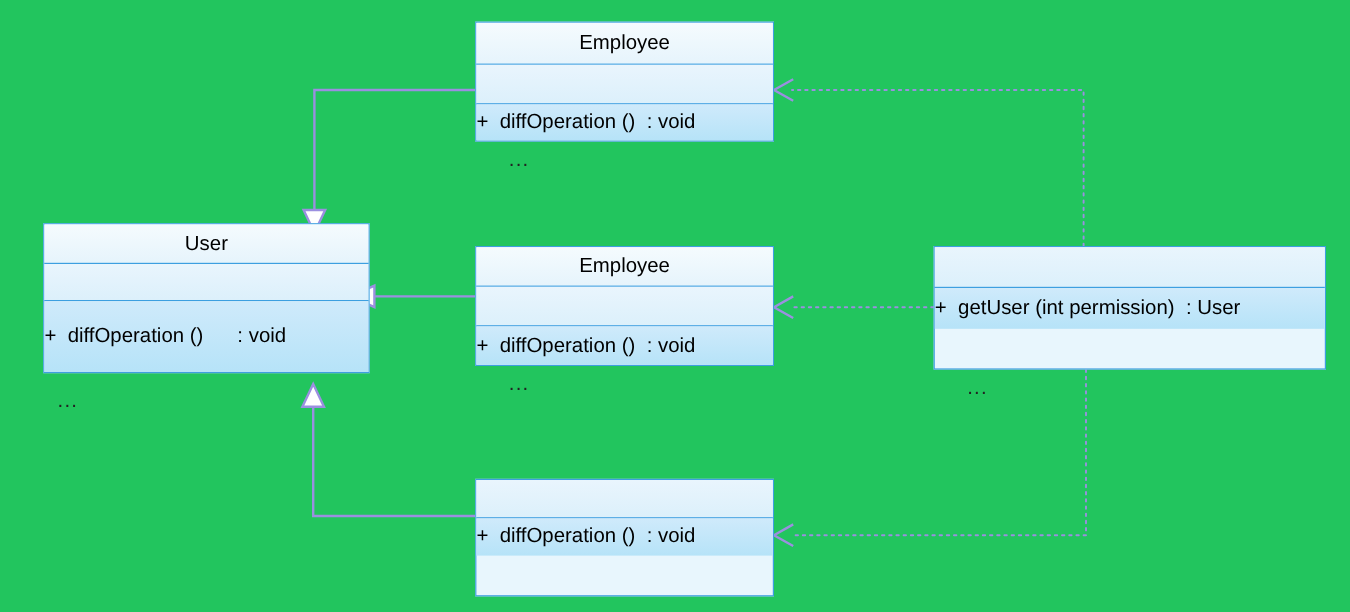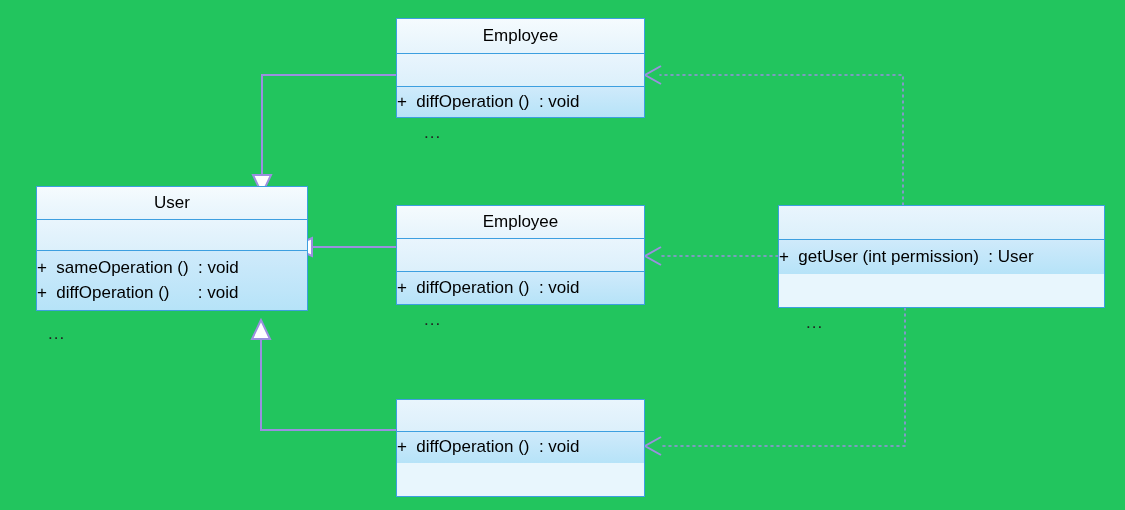--- a/index.html
+++ b/index.html
@@ -122,21 +122,20 @@
     </div>
   </div>
   <div class="ellipsis" style="left:424px; top:124px;">...</div>
 
   <div class="uml-class" style="left:20px; top:186px; width:272px; height:125px;margin-left:16px;">
     <div class="uml-compartment comp-name" style="height:33px;">
       <span class="comp-name-text">User</span>
     </div>
     <div class="uml-compartment comp-attrs" style="height:31px;"></div>
     <div class="uml-compartment comp-ops" style="height:59px;">
-      <div class="op-row">+  sameOperation ()  : void</div>
       <div class="op-row">+  diffOperation ()      : void</div>
     </div>
   </div>
   <div class="ellipsis" style="left:48px; top:325px;">...</div>
 
   <div class="uml-class" style="left:396px; top:205px; width:249px; height:100px;">
     <div class="uml-compartment comp-name" style="height:33px;">
       <span class="comp-name-text">Employee</span>
     </div>
     <div class="uml-compartment comp-attrs" style="height:33px;"></div>

